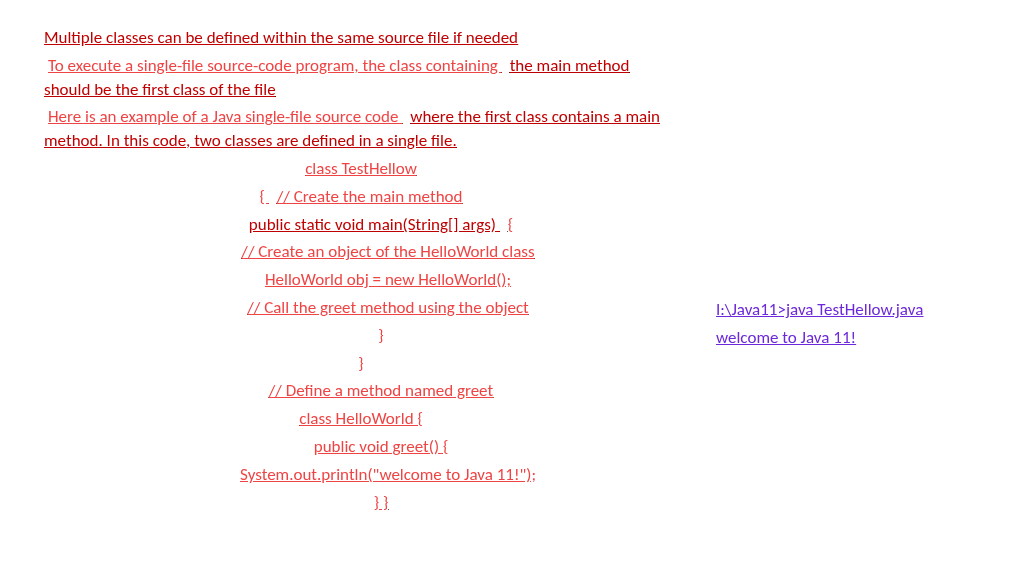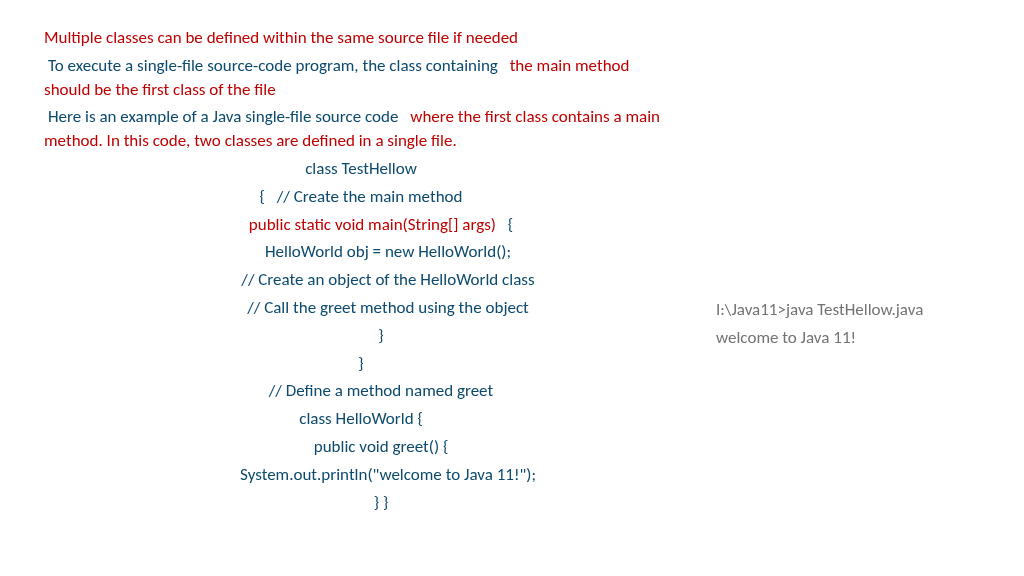--- a/index.html
+++ b/index.html
@@ -1,54 +1,55 @@
 <!DOCTYPE html>
 <html><head>
   <meta charset="utf-8">
   <style>
     * {
       margin: 4px;
       padding: 0;
       box-sizing: border-box;
+      text-decoration: underline;
     }
     body {
       width: 1024px;
       height: 576px;
       background: #ffffff;
       font-family: Calibri, Arial, sans-serif;
       font-size: 17px;
       line-height: 1.4;
       padding: 14px 0 0 24px;
       color: #000000;
       position: relative;
     }
     .content-left {
       width: 650px;
     }
     .red {
       color: #c00000;
     }
     .black {
-      color: #0c4a6e;
+      color: #ef4444;
     }
     .code-block {
       margin-top: 2px;
       text-align: center;
     }
     .ind2 {
       padding-left: 40px;
     }
     .ind3 {
       padding-left: 54px;
     }
     .output-block {
       position: absolute;
       left: 700px;
       top: 282px;
-      color: #737373;
+      color: #6d28d9;
       font-size: 17px;
       line-height: 1.4;
     }
   </style>
 </head>
 <body>
 
 <div class="content-left">
   <div>
     <div class="red">Multiple classes can be defined within the same source file if needed</div>
@@ -61,22 +62,22 @@
   </div>
 
   <div class="code-block">
     <div class="black">class TestHellow</div>
     <div class="black">
       <span>{    </span><span>// Create the main method</span>
     </div>
     <div class="ind2">
       <span class="red">public static void main(String[] args) </span><span class="black">{</span>
     </div>
+    <div class="black ind3">// Create an object of the HelloWorld class</div>
     <div class="black ind3">HelloWorld obj = new HelloWorld();</div>
-    <div class="black ind3">// Create an object of the HelloWorld class</div>
     <div class="black ind3">// Call the greet method using the object</div>
     <div class="black ind2">}</div>
     <div class="black">}</div>
     <div class="black ind2">// Define a method named greet</div>
     <div class="black"> class HelloWorld {</div>
     <div class="black ind2">public void greet() {</div>
     <div class="black ind3">System.out.println("welcome to Java 11!");</div>
     <div class="black ind2">} }</div>
   </div>
 </div>

